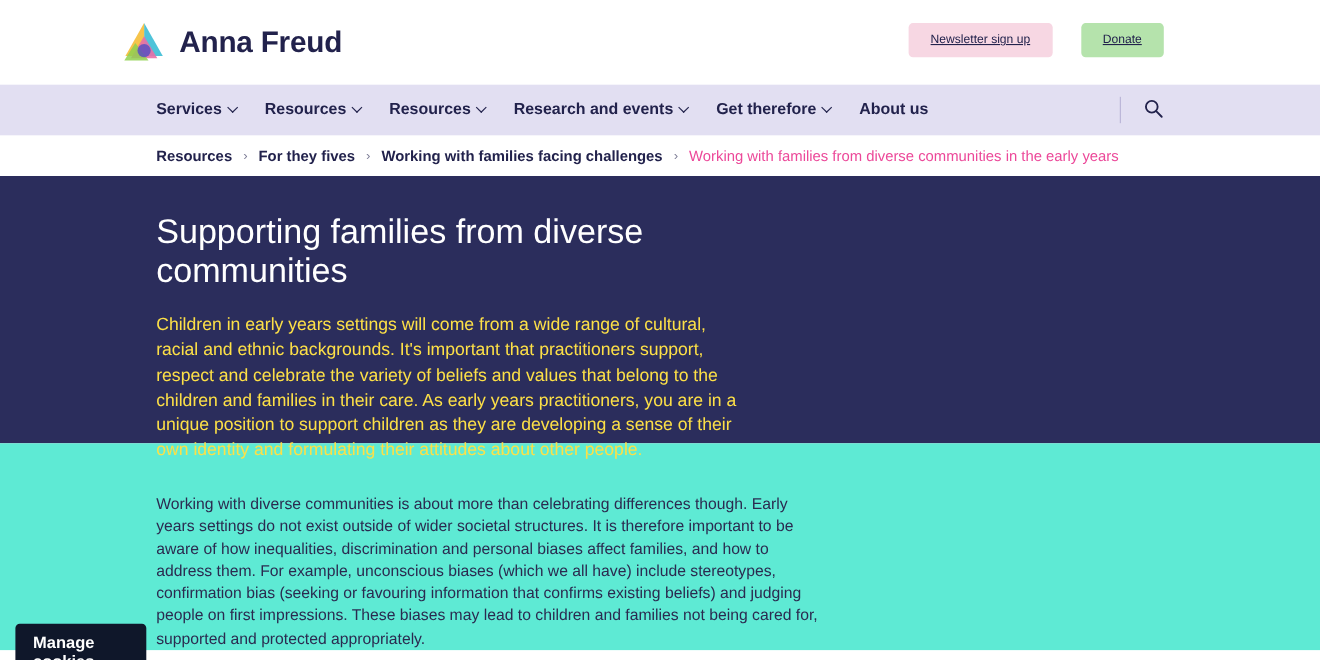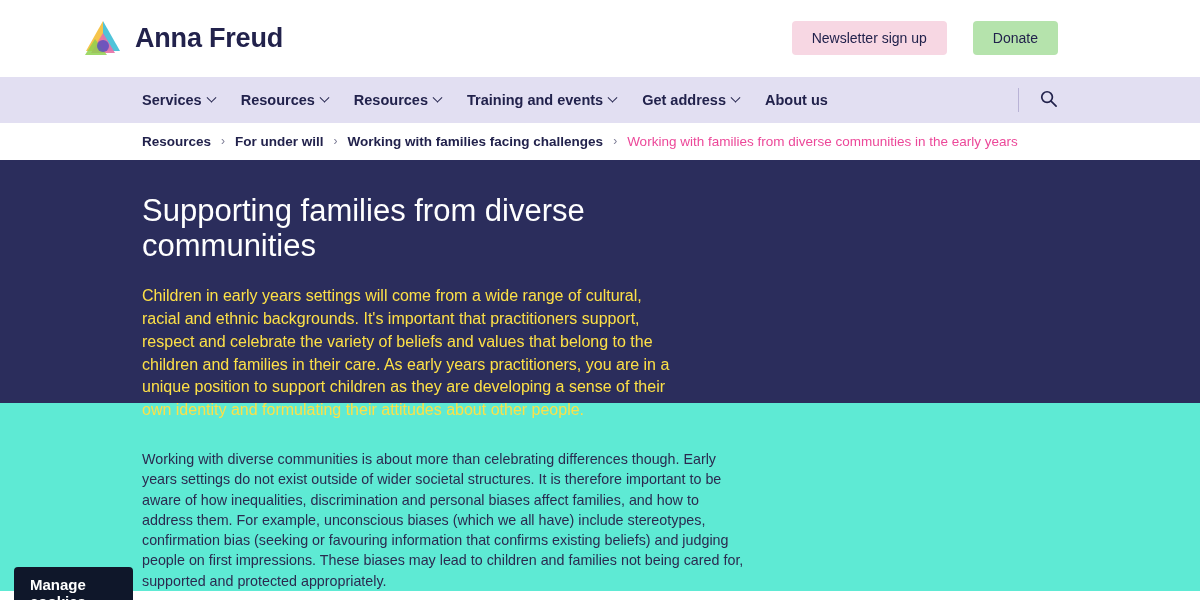--- a/index.html
+++ b/index.html
@@ -12,21 +12,21 @@
     color: #2b2b50;
   }
   .page { position: relative; width: 1200px; height: 600px; }
 
   
   .header {
     height: 77px;
     display: flex;
     align-items: center;
     background: #ffffff;
-    padding: 0 83px;
+    padding: 0 111px;
     position: relative;
     border-radius: 31px;
   }
   .brand {
     display: flex;
     align-items: center;
     gap: 12px;
   }
   .logo-mark { width: 40px; height: 40px; display: block; }
   .brand-name {
@@ -39,26 +39,27 @@
     position: absolute;
     right: 142px;
     top: 21px;
     display: flex;
     gap: 12px;
     align-items: center;
   }
   .btn {
     border: none;
     border-radius: 4px;
-    font-size: 14px;
+    font-size: 11px;
     font-family: "Liberation Sans", sans-serif;
     padding: 10px 20px;
     cursor: pointer;
     color: #22224c;
     line-height: 1;
+    text-decoration: underline;
   }
   .btn-newsletter { background: #f7d7e3; }
   .btn-donate { background: #b5e3ac; margin-left: 14px; }
 
   
   .nav {
     background: #e2dff2;
     height: 46px;
     display: flex;
     align-items: center;
@@ -198,25 +199,25 @@
       </span>
       <span class="nav-item">
         <span>Resources</span>
         <i class="caret"></i>
       </span>
       <span class="nav-item">
         <span>Resources</span>
         <i class="caret"></i>
       </span>
       <span class="nav-item">
-        <span>Training and events</span>
-        <i class="caret"></i>
-      </span>
-      <span class="nav-item">
-        <span>Get address</span>
+        <span>Research and events</span>
+        <i class="caret"></i>
+      </span>
+      <span class="nav-item">
+        <span>Get therefore</span>
         <i class="caret"></i>
       </span>
       <span class="nav-item">
         <span>About us</span>
       </span>
     </div>
     <div class="nav-right">
       <div class="nav-divider"></div>
       <button class="search-btn">
         <span>
@@ -225,21 +226,21 @@
             <line x1="12.7" y1="12.7" x2="18" y2="18" stroke="#22224c" stroke-width="1.8" stroke-linecap="round"></line>
           </svg>
         </span>
       </button>
     </div>
   </div>
 
   <div class="breadcrumb">
     <span class="crumb">Resources</span>
     <span class="crumb-sep">›</span>
-    <span class="crumb">For under will</span>
+    <span class="crumb">For they fives</span>
     <span class="crumb-sep">›</span>
     <span class="crumb">Working with families facing challenges</span>
     <span class="crumb-sep">›</span>
     <span class="crumb current">Working with families from diverse communities in the early years</span>
   </div>
 
   <div class="hero">
     <h1>Supporting families from diverse communities</h1>
     <p>Children in early years settings will come from a wide range of cultural, racial and ethnic backgrounds. It's important that practitioners support, respect and celebrate the variety of beliefs and values that belong to the children and families in their care. As early years practitioners, you are in a unique position to support children as they are developing a sense of their own identity and formulating their attitudes about other people.</p>
   </div>

